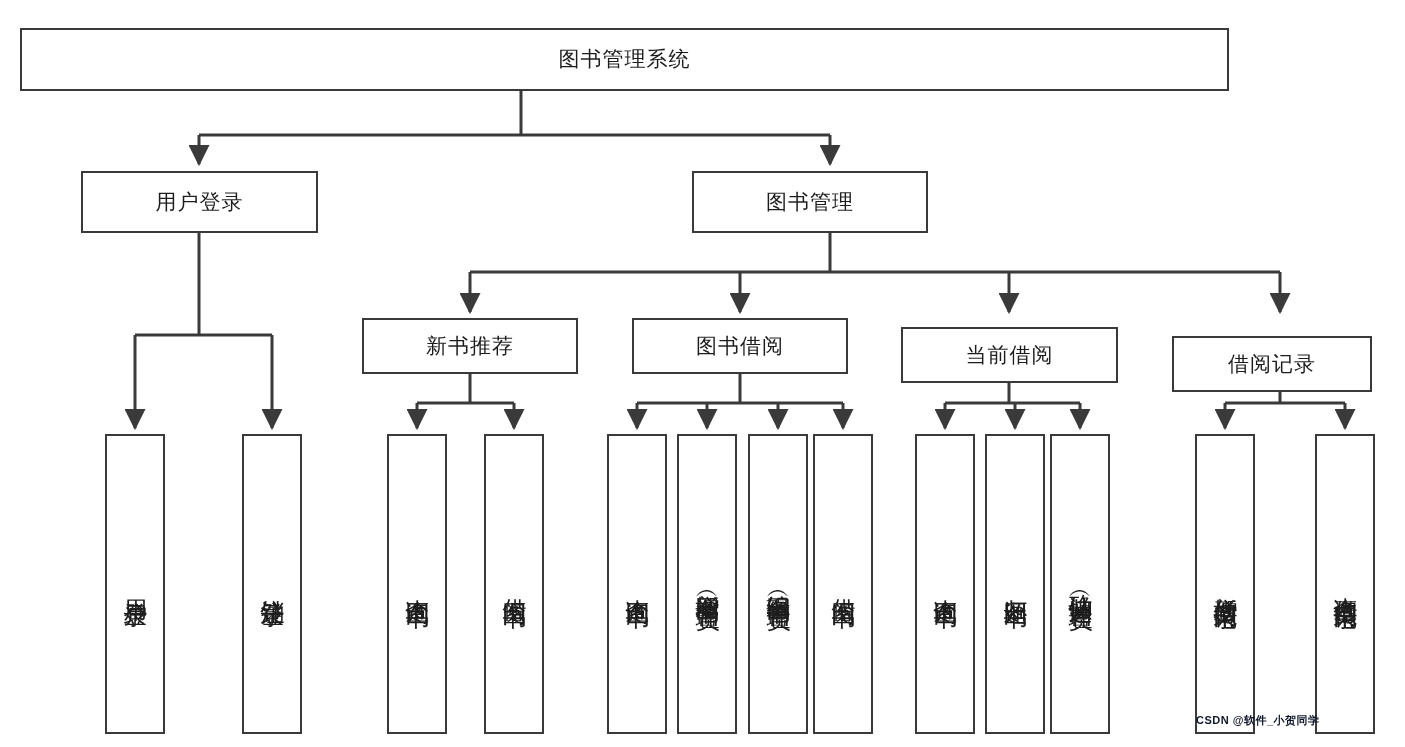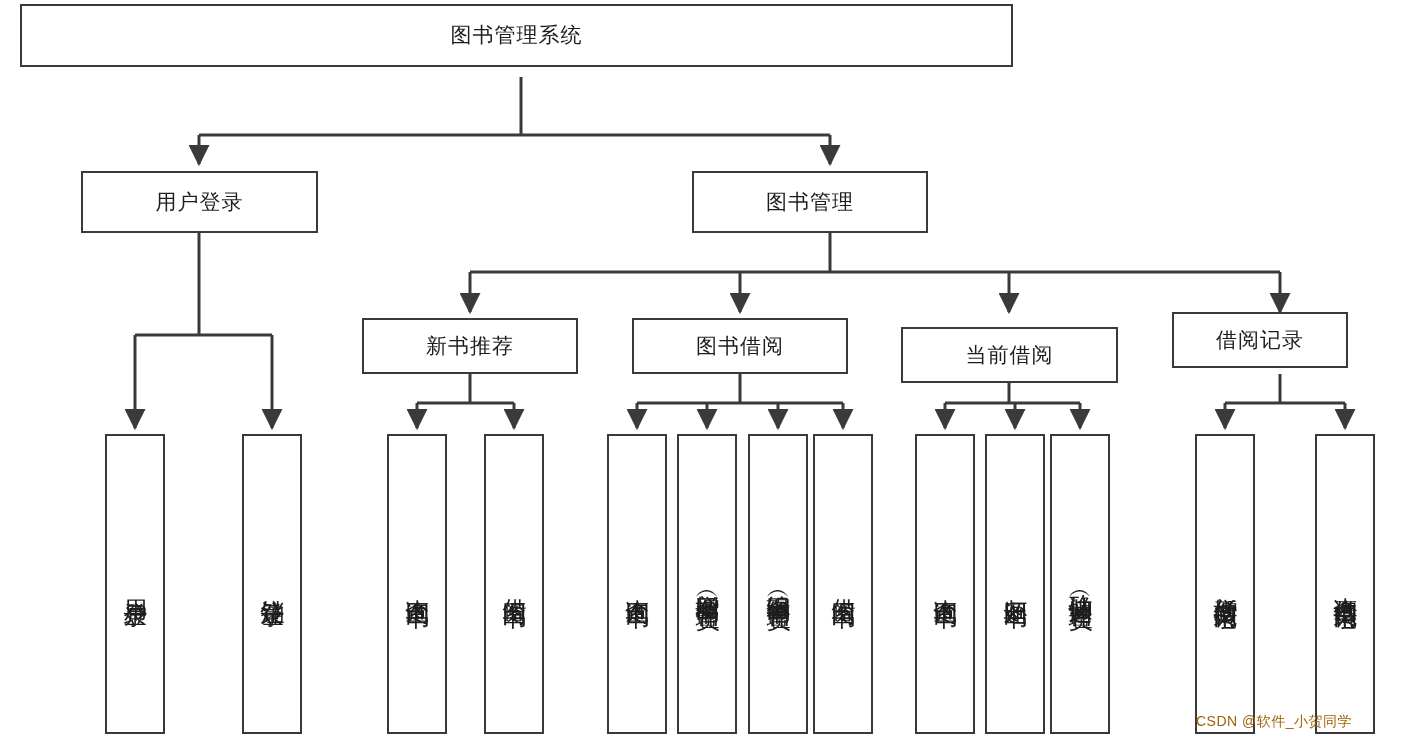--- a/index.html
+++ b/index.html
@@ -61,25 +61,26 @@
     text-orientation: upright;
     font-size: 24px;
     line-height: 1.12;
     letter-spacing: 2px;
     white-space: nowrap;
   }
   .watermark {
     position: absolute;
     left: 1196px;
     top: 713px;
-    font-size: 14px;
-    color: #a16207;
+    font-size: 11px;
+    color: #0f172a;
     white-space: nowrap;
     z-index: 3;
     letter-spacing: 0.5px;
+    font-weight: bold;
   }
 </style>
 </head>
 <body>
 
 <div id="canvas">
 
   <svg id="edges" viewBox="0 0 1405 747" xmlns="http://www.w3.org/2000/svg">
     <defs>
       <marker id="arrow" viewBox="0 0 10 10" refX="9" refY="5" markerWidth="7" markerHeight="7" orient="auto-start-reverse">
@@ -123,41 +124,41 @@
       <path d="M 1015 403 L 1015 428" marker-end="url(#arrow)"></path>
       <path d="M 1080 403 L 1080 428" marker-end="url(#arrow)"></path>
 
       <path d="M 1280 374 L 1280 403"></path>
       <path d="M 1225 403 L 1345 403"></path>
       <path d="M 1225 403 L 1225 428" marker-end="url(#arrow)"></path>
       <path d="M 1345 403 L 1345 428" marker-end="url(#arrow)"></path>
     </g>
   </svg>
 
-  <div class="node root horiz" style="left:20px;top:4px;width:993px;height:63px;">
+  <div class="node root horiz" style="left:20px;top:28px;width:1209px;height:63px;">
     <span class="lbl">图书管理系统</span>
   </div>
 
   <div class="node horiz" style="left:81px;top:171px;width:237px;height:62px;">
     <span class="lbl">用户登录</span>
   </div>
   <div class="node horiz" style="left:692px;top:171px;width:236px;height:62px;">
     <span class="lbl">图书管理</span>
   </div>
 
   <div class="node horiz" style="left:632px;top:318px;width:216px;height:56px;">
     <span class="lbl">图书借阅</span>
   </div>
   <div class="node horiz" style="left:362px;top:318px;width:216px;height:56px;">
     <span class="lbl">新书推荐</span>
   </div>
   <div class="node horiz" style="left:901px;top:318px;width:217px;height:56px;margin-top:9px;">
     <span class="lbl">当前借阅</span>
   </div>
-  <div class="node horiz" style="left:1172px;top:312px;width:176px;height:56px;">
+  <div class="node horiz" style="left:1172px;top:336px;width:200px;height:56px;">
     <span class="lbl">借阅记录</span>
   </div>
 
   <div class="node vert" style="left:105px;top:434px;width:60px;height:300px;">
     <span class="lbl">用户登录</span>
   </div>
   <div class="node vert" style="left:242px;top:434px;width:60px;height:300px;">
     <span class="lbl">注销登录</span>
   </div>
 

